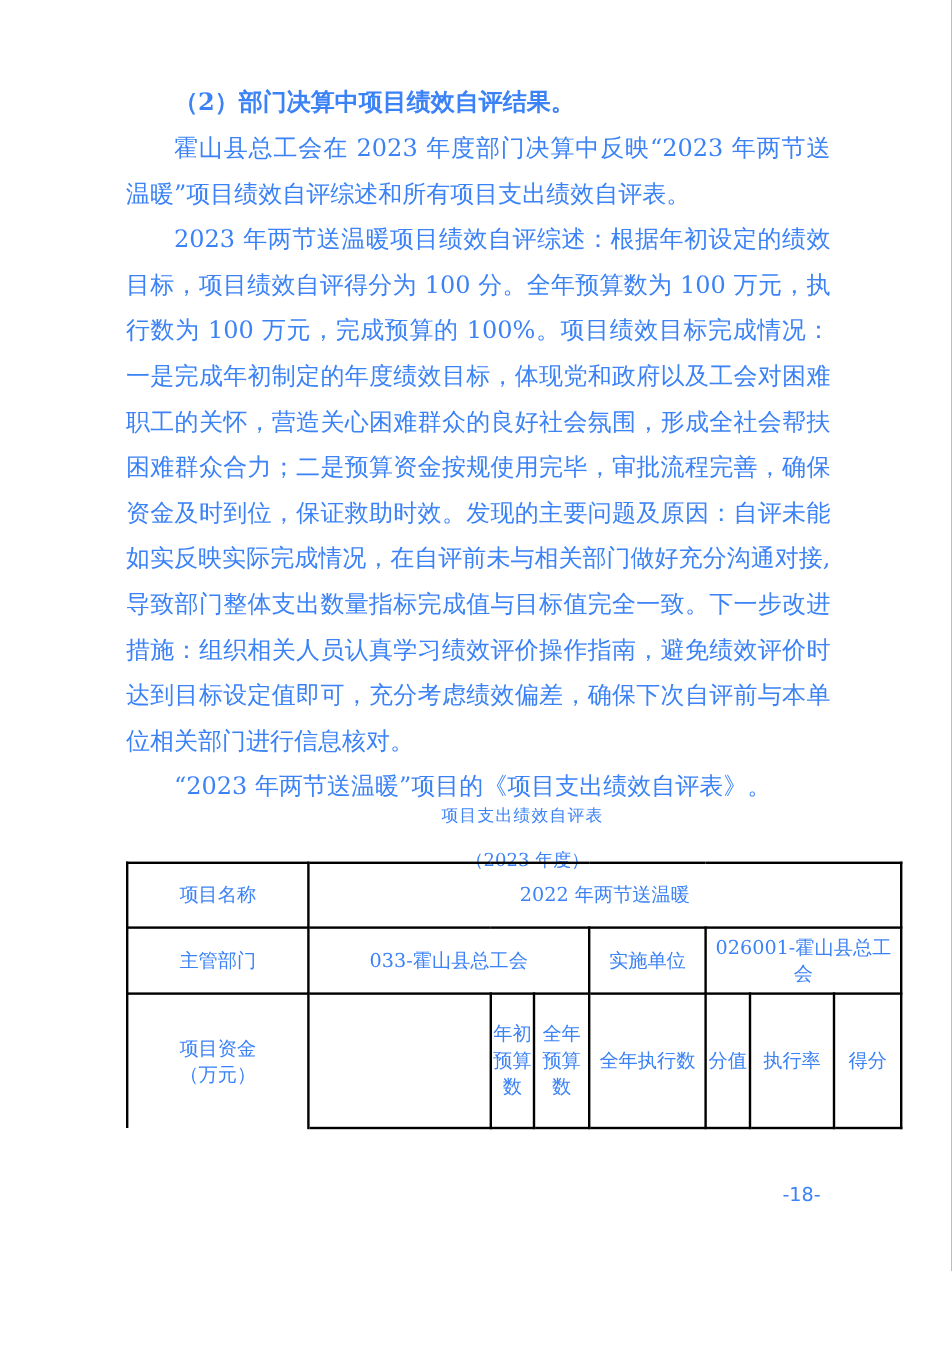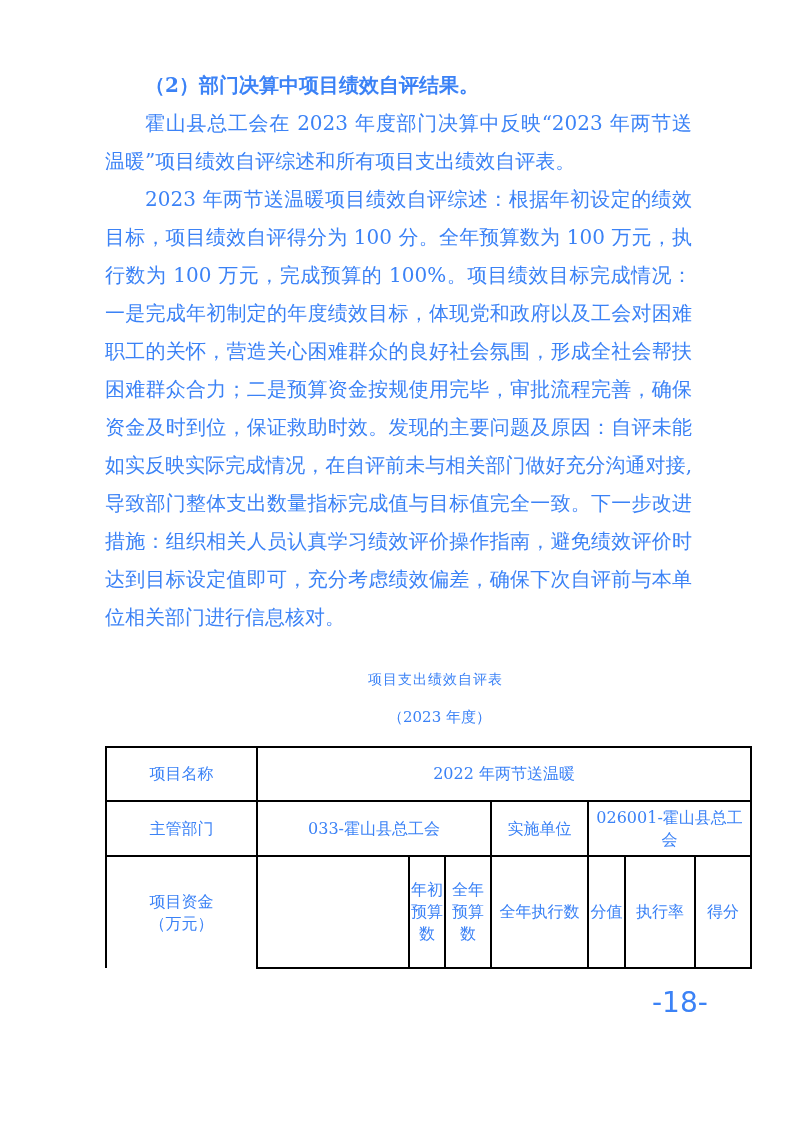--- a/index.html
+++ b/index.html
@@ -35,21 +35,21 @@
   .table-subtitle {
     position: absolute;
     left: 388px;
     top: 708px;
     font-size: 15px;
     white-space: nowrap;
   }
   table.eval-table {
     position: absolute;
     left: 105px;
-    top: 746px;
+    top: 718px;
     width: 645px;
     border-collapse: collapse;
     table-layout: fixed;
     padding-left: 28px;
   }
   table.eval-table td {
     border: 2px solid #000000;
     text-align: center;
     vertical-align: middle;
     font-size: 16px;
@@ -62,33 +62,34 @@
   tr.r2 { height: 55px; }
   tr.r3 { height: 112px; }
   td.no-bottom { border-bottom: none !important; }
   td.funds-label { white-space: pre-line; margin-left: 32px; }
   td.vcell { padding: 0 4px; }
   td.vcell2 { padding: 0 2px; }
   .page-number {
     position: absolute;
     left: 652px;
     top: 986px;
-    font-size: 28px;
+    font-size: 16px;
     font-family: "DejaVu Sans", "Liberation Sans", sans-serif;
   }
 </style>
 </head>
 <body>
 
 <div class="page">
 
   <div class="body-text">
     <p class="heading">（2）部门决算中项目绩效自评结果。</p>
     <p>霍山县总工会在 2023 年度部门决算中反映“2023 年两节送温暖”项目绩效自评综述和所有项目支出绩效自评表。</p>
     <p>2023 年两节送温暖项目绩效自评综述：根据年初设定的绩效目标，项目绩效自评得分为 100 分。全年预算数为 100 万元，执行数为 100 万元，完成预算的 100%。项目绩效目标完成情况：一是完成年初制定的年度绩效目标，体现党和政府以及工会对困难职工的关怀，营造关心困难群众的良好社会氛围，形成全社会帮扶困难群众合力；二是预算资金按规使用完毕，审批流程完善，确保资金及时到位，保证救助时效。发现的主要问题及原因：自评未能如实反映实际完成情况，在自评前未与相关部门做好充分沟通对接,导致部门整体支出数量指标完成值与目标值完全一致。下一步改进措施：组织相关人员认真学习绩效评价操作指南，避免绩效评价时达到目标设定值即可，充分考虑绩效偏差，确保下次自评前与本单位相关部门进行信息核对。</p>
+    <p>“2023 年两节送温暖”项目的《项目支出绩效自评表》。</p>
   </div>
 
   <div class="table-title">项目支出绩效自评表</div>
   <div class="table-subtitle">（2023 年度）</div>
 
   <table class="eval-table">
     <colgroup>
       <col style="width:151px">
       <col style="width:152px">
       <col style="width:36px">

